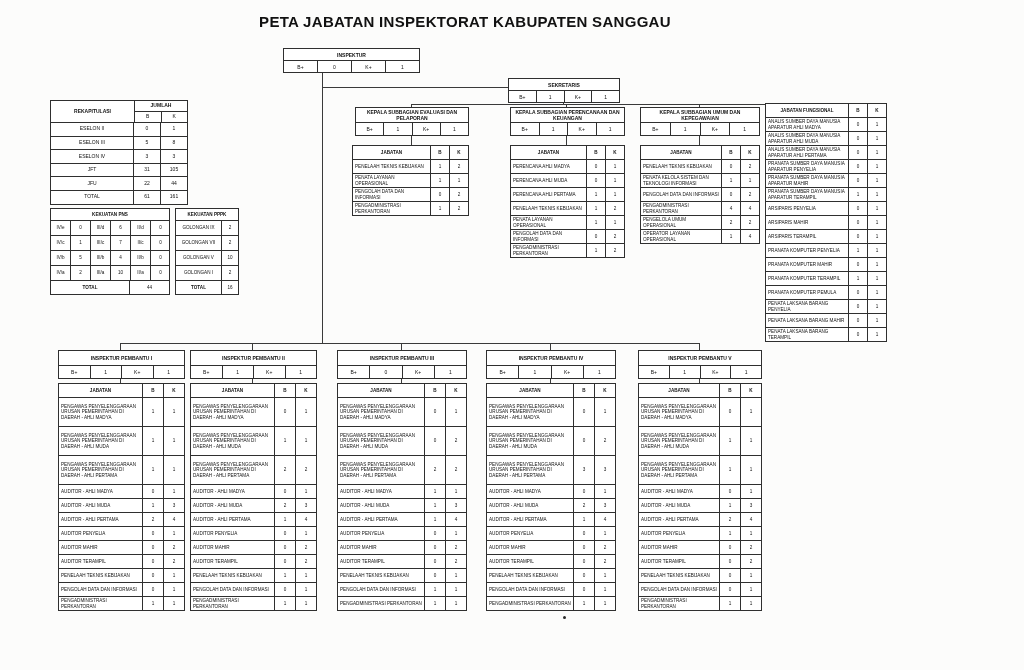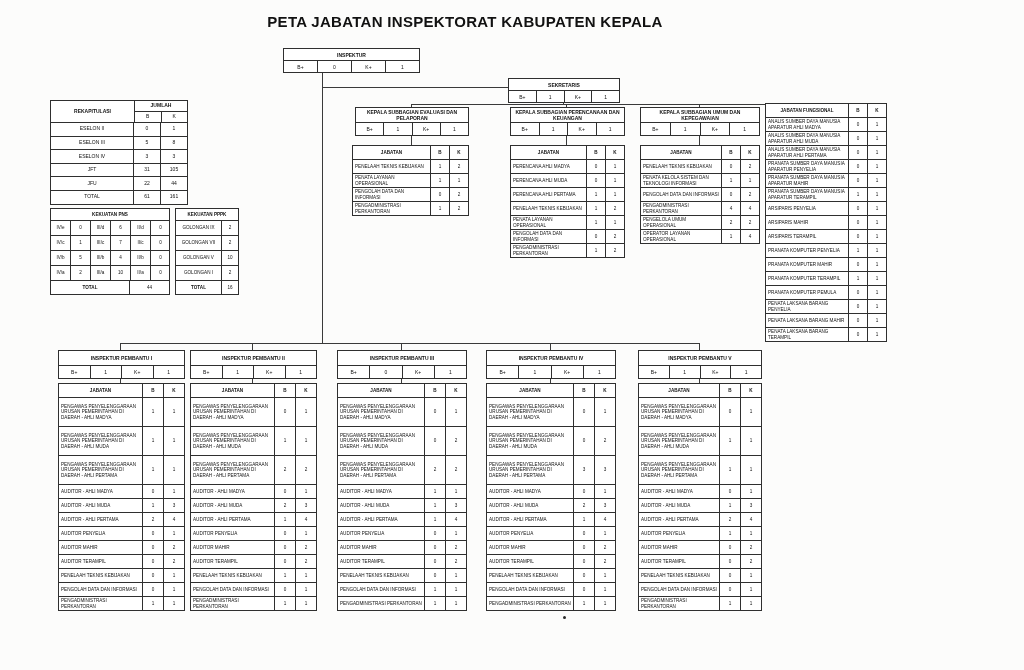--- a/index.html
+++ b/index.html
@@ -61,21 +61,21 @@
   .kt-total .tv{display:flex;align-items:center;justify-content:center;border-left:1px solid #2f2f2f}
   #pns .tv{width:39px;flex:none}
   #pppk .tv{width:16px;flex:none}
 
   .dot{position:absolute;left:563px;top:616px;width:3px;height:3px;background:#2a2a2a;border-radius:50%}
 </style>
 </head>
 <body>
 
 <div class="page">
-  <div class="title">PETA JABATAN INSPEKTORAT KABUPATEN KEPALA</div>
+  <div class="title">PETA JABATAN INSPEKTORAT KABUPATEN SANGGAU</div>
 
   <div class="ln" style="left:322px;top:72px;width:1px;height:271px"></div>
   <div class="ln" style="left:322px;top:87px;width:186px;height:1px"></div>
   <div class="ln" style="left:563px;top:103px;width:1px;height:2px"></div>
   <div class="ln" style="left:411px;top:104px;width:354px;height:1px"></div>
   <div class="ln" style="left:411px;top:104px;width:1px;height:3px"></div>
   <div class="ln" style="left:566px;top:104px;width:1px;height:3px"></div>
   <div class="ln" style="left:699px;top:104px;width:1px;height:3px"></div>
   <div class="ln" style="left:411px;top:134px;width:1px;height:11px"></div>
   <div class="ln" style="left:566px;top:134px;width:1px;height:11px"></div>

